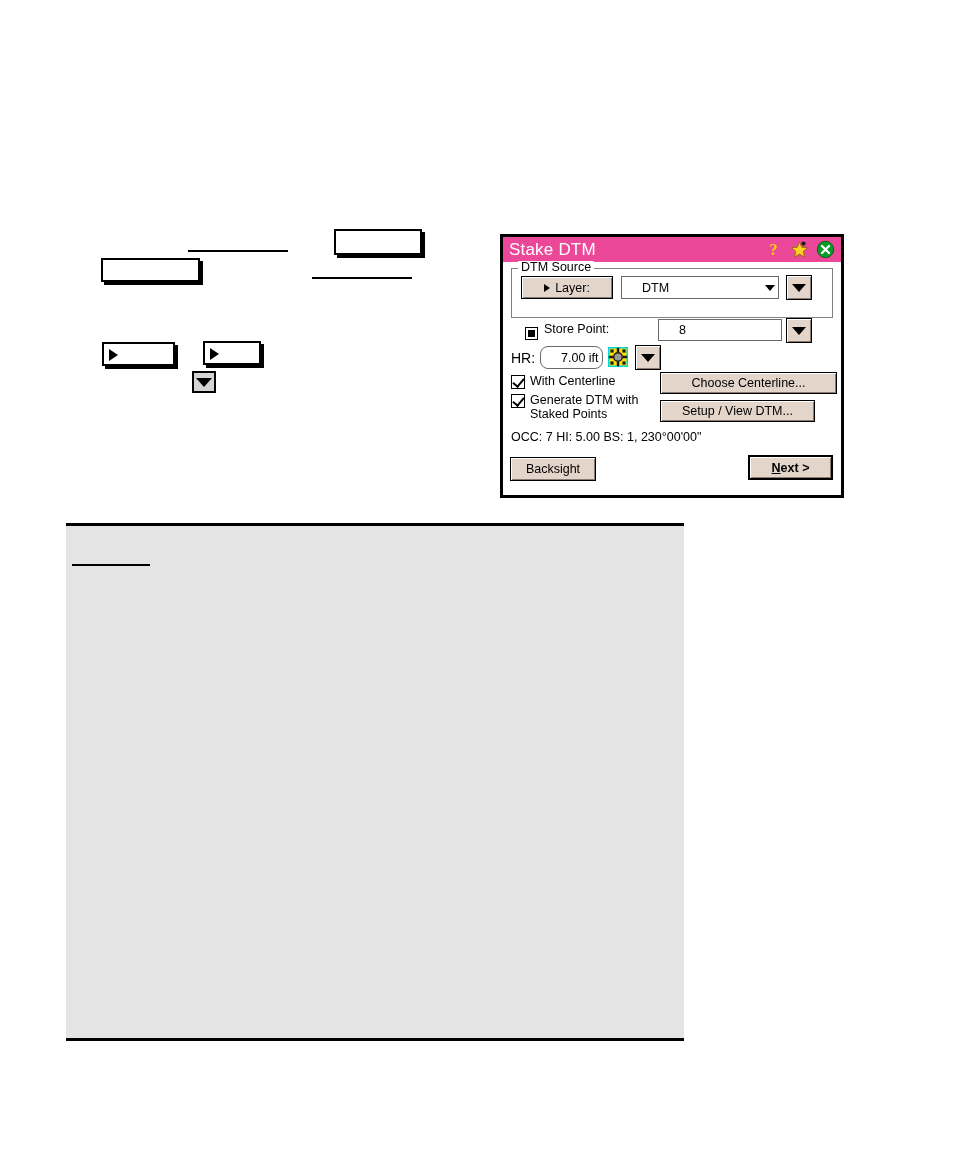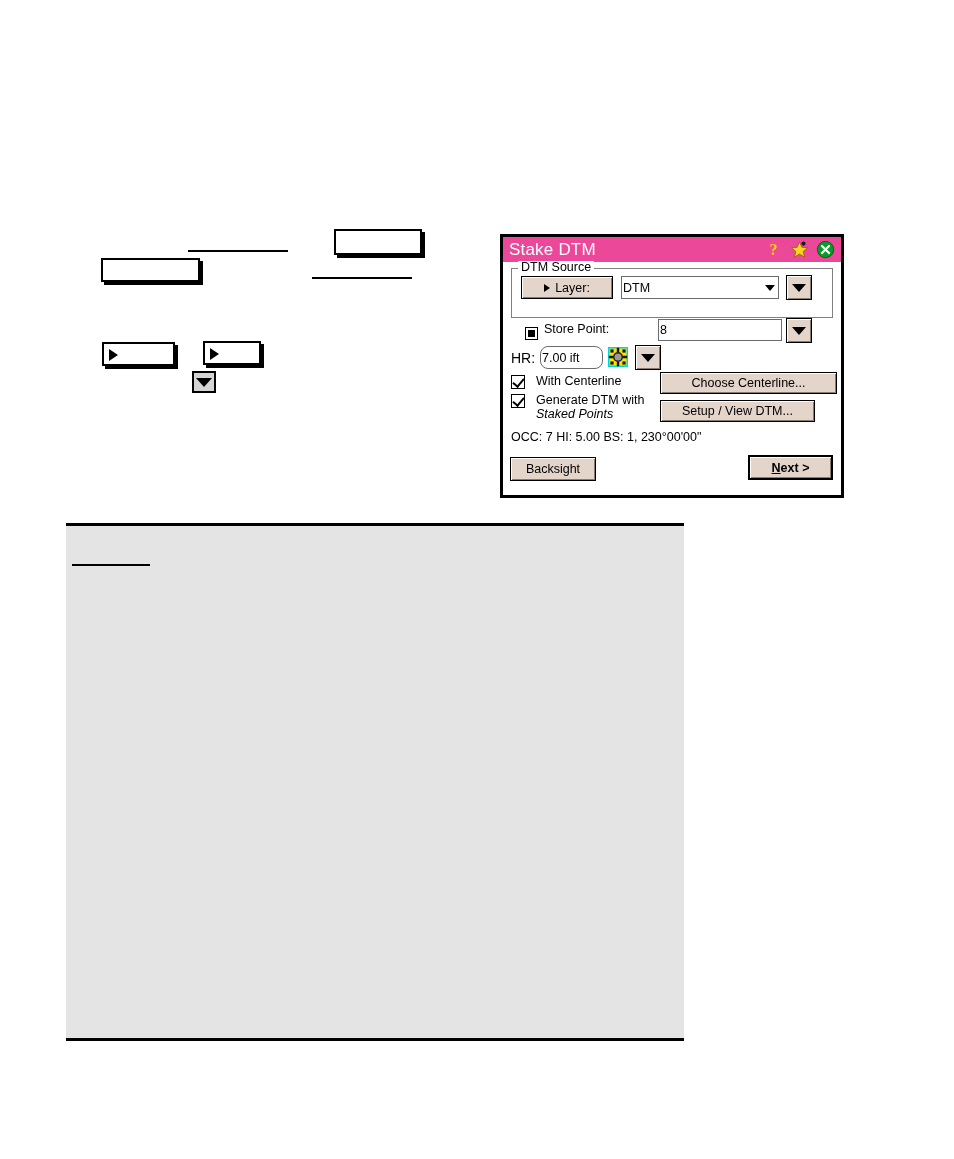--- a/index.html
+++ b/index.html
@@ -154,21 +154,21 @@
   }
   .win-field {
     background: #ffffff;
     border: 1px solid #6b6b6b;
     box-sizing: border-box;
     font-family: "Liberation Sans", sans-serif;
     font-size: 12.5px;
     color: #000000;
     display: flex;
     align-items: center;
-    padding-left: 1px;
+    padding-left: 20px;
   }
   .arrow-btn {
     background: #e4d5cb;
     border: 1px solid #000000;
     box-shadow: inset 1px 1px 0 #ffffff, inset -1px -1px 0 #8a7b72;
     display: flex;
     align-items: center;
     justify-content: center;
     box-sizing: border-box;
   }
@@ -256,21 +256,21 @@
   #hr-dd {
     position: absolute;
     left: 132px; top: 83px;
     width: 26px; height: 25px;
   }
 
   .chk-row {
     position: absolute;
     display: flex;
     align-items: flex-start;
-    gap: 11px;
+    gap: 5px;
   }
   .chkbox {
     width: 14px; height: 14px;
     border: 1px solid #000000;
     background: #ffffff;
     position: relative;
     flex: 0 0 auto;
     margin-top: 1px;
     box-sizing: border-box;
   }
@@ -279,21 +279,21 @@
     position: absolute;
     left: 3px; top: 0px;
     width: 5px; height: 9px;
     border: solid #000000;
     border-width: 0 2px 2px 0;
     transform: rotate(40deg);
   }
   #chk-centerline { left: 8px; top: 112px; }
   #chk-generate   { left: 8px; top: 131px; }
   .chk-label { font-size: 12.5px; line-height: 14px; }
-  .chk-label .l2 { display: block; line-height: 15px; font-style: italic; }
+  .chk-label .l2 { display: block; line-height: 15px; }
 
   #choose-centerline-btn {
     position: absolute;
     left: 157px; top: 110px;
     width: 177px; height: 22px;
   }
   #setup-view-btn {
     position: absolute;
     left: 157px; top: 138px;
     width: 155px; height: 22px;

